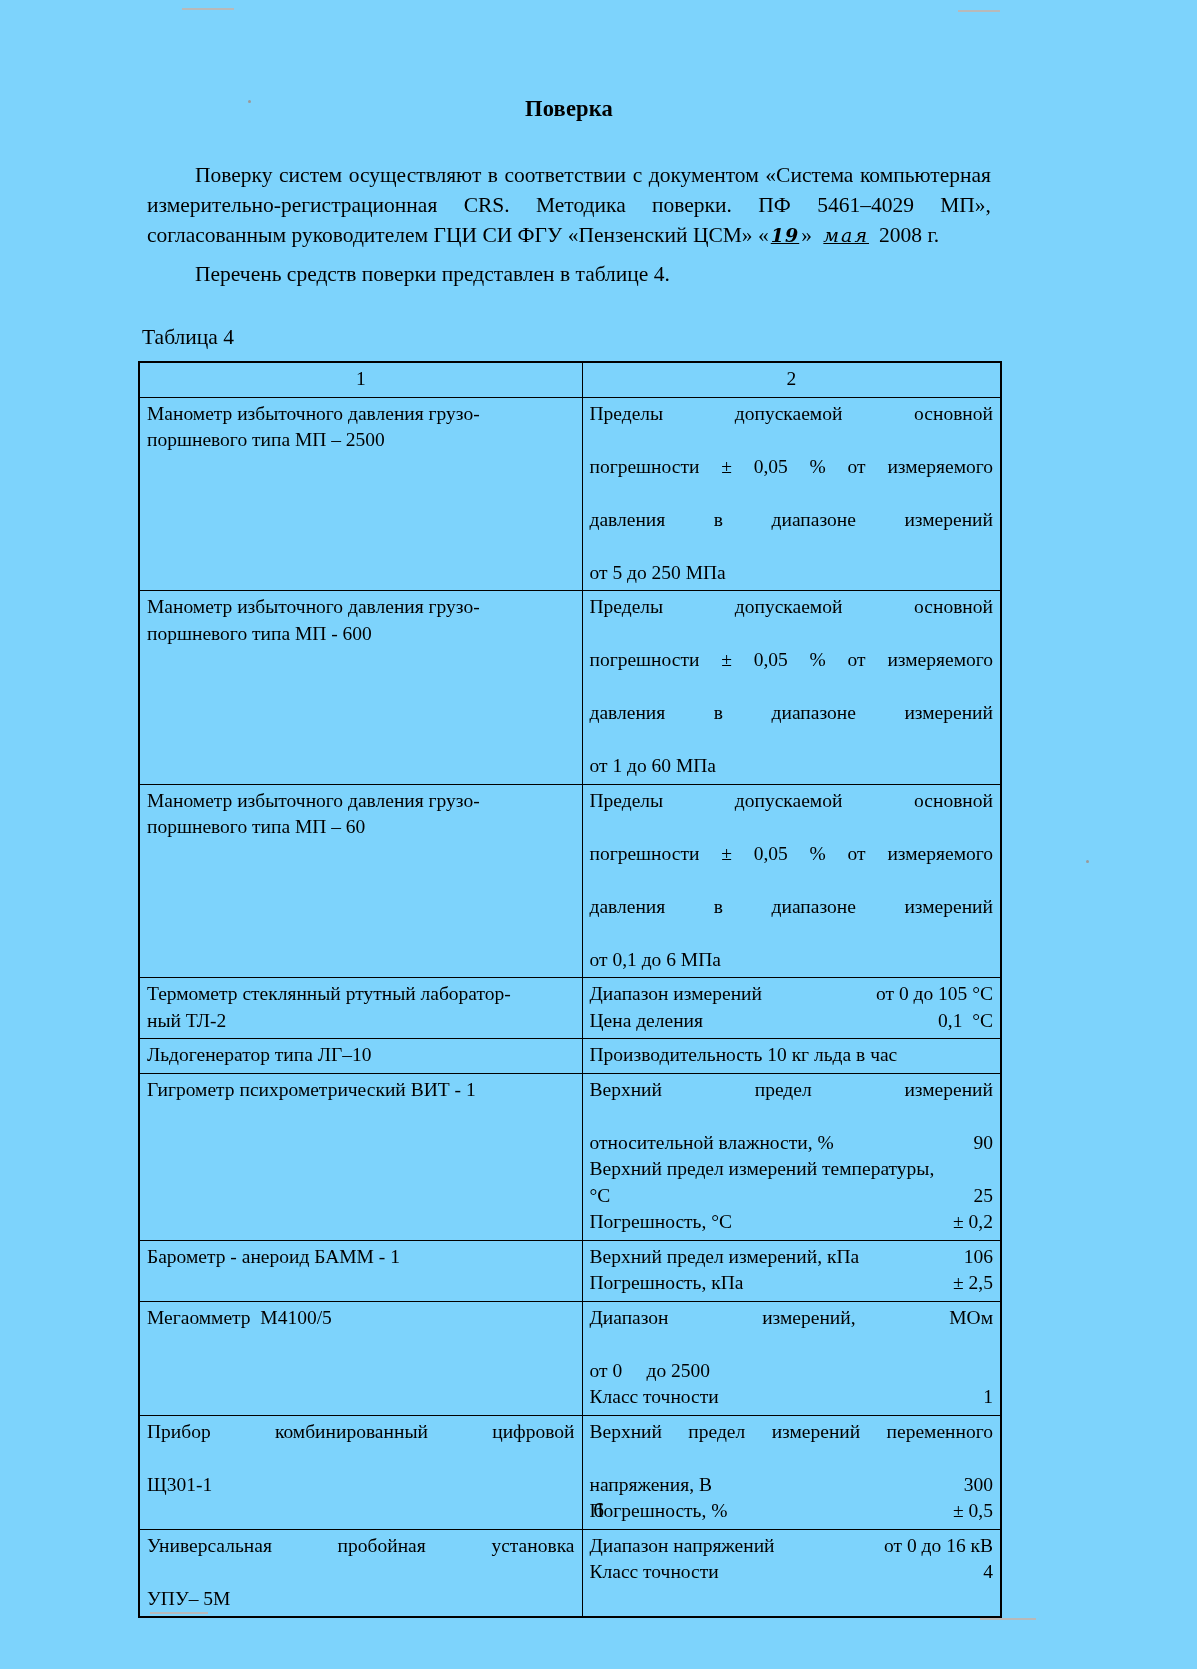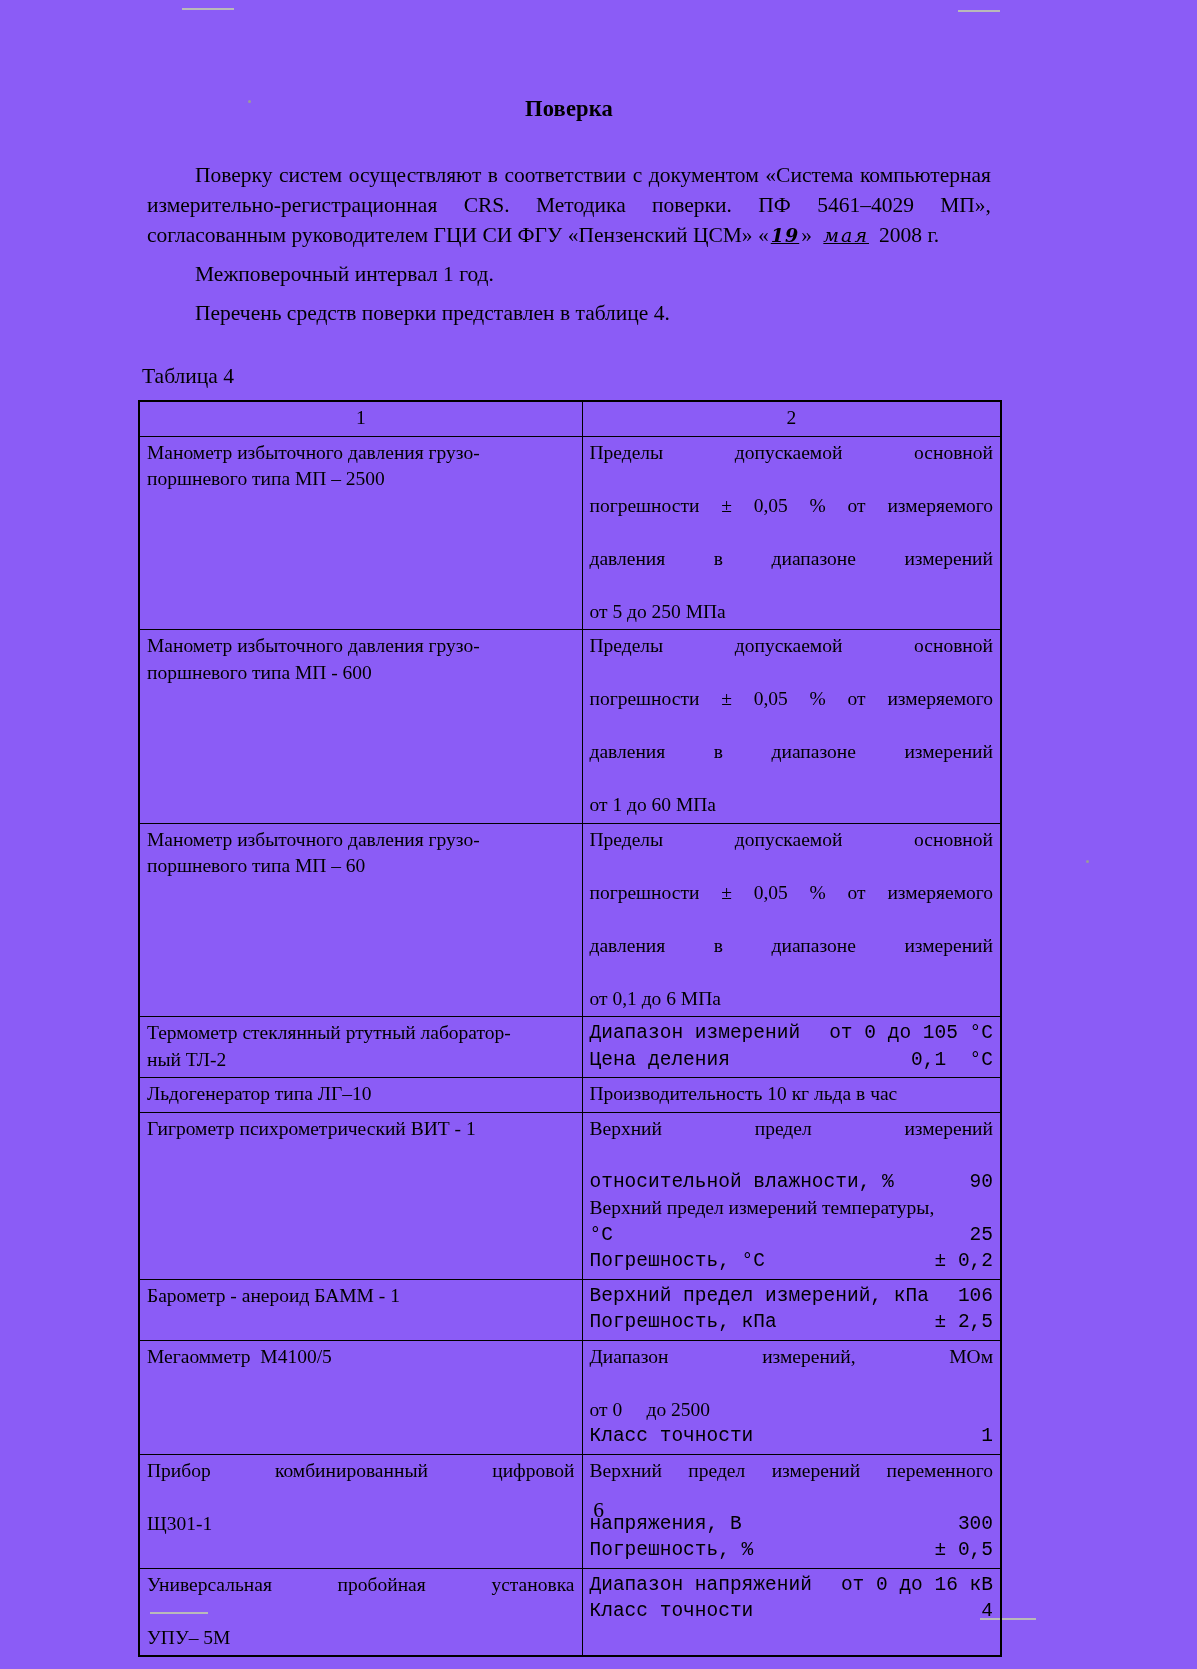--- a/index.html
+++ b/index.html
@@ -9,21 +9,21 @@
   }
   body {
     font-family: "Liberation Serif", "DejaVu Serif", serif;
     color: #000;
   }
   .page {
     position: relative;
     width: 1197px;
     height: 1669px;
     margin: 0 auto;
-    background: #8b5cf6;
+    background: #7dd3fc;
     overflow: hidden;
   }
   
   .scan-mark {
     position: absolute;
     background: #b9b9b9;
     height: 2px;
   }
   .scan-mark.tl { left: 182px; top: 8px;  width: 52px; }
   .scan-mark.tr { left: 958px; top: 10px; width: 42px; }
@@ -120,21 +120,20 @@
     display: inline-block;
     width: 100%;
   }
 
   
   .kv {
     display: flex;
     justify-content: space-between;
     align-items: baseline;
     gap: 2px;
-    font-family: Liberation Mono, monospace;
   }
   .kv .k { white-space: pre; }
   .kv .v { white-space: pre; text-align: left; }
 
   .line { display: block; }
   .nowrap { white-space: pre; }
 
   .page-number {
     position: absolute;
     left: 0;
@@ -155,21 +154,20 @@
   <div class="scan-mark br"></div>
   <div class="scan-dot" style="left:248px; top:100px;"></div>
   <div class="scan-dot" style="left:1086px; top:860px;"></div>
 
   <div class="content">
 
     <h1 class="doc-title">Поверка</h1>
 
     <p class="para indent"><span>Поверку систем  осуществляют в соответствии с документом «Система компьютерная измерительно-регистрационная   CRS.   Методика   поверки.   ПФ   5461–4029   МП», согласованным руководителем ГЦИ СИ ФГУ «Пензенский ЦСМ» «</span><span class="handwritten">19</span><span>»</span> <span class="handwritten month">мая</span><span>2008 г.</span></p>
 
-    <p class="para indent no-just">Межповерочный интервал 1 год.</p>
     <p class="para indent no-just">Перечень  средств поверки представлен в таблице 4.</p>
 
     <div class="table-caption">Таблица 4</div>
 
     <table class="verif">
       <colgroup>
           <col class="c1">
           <col class="c2">
         </colgroup>
       <thead>

